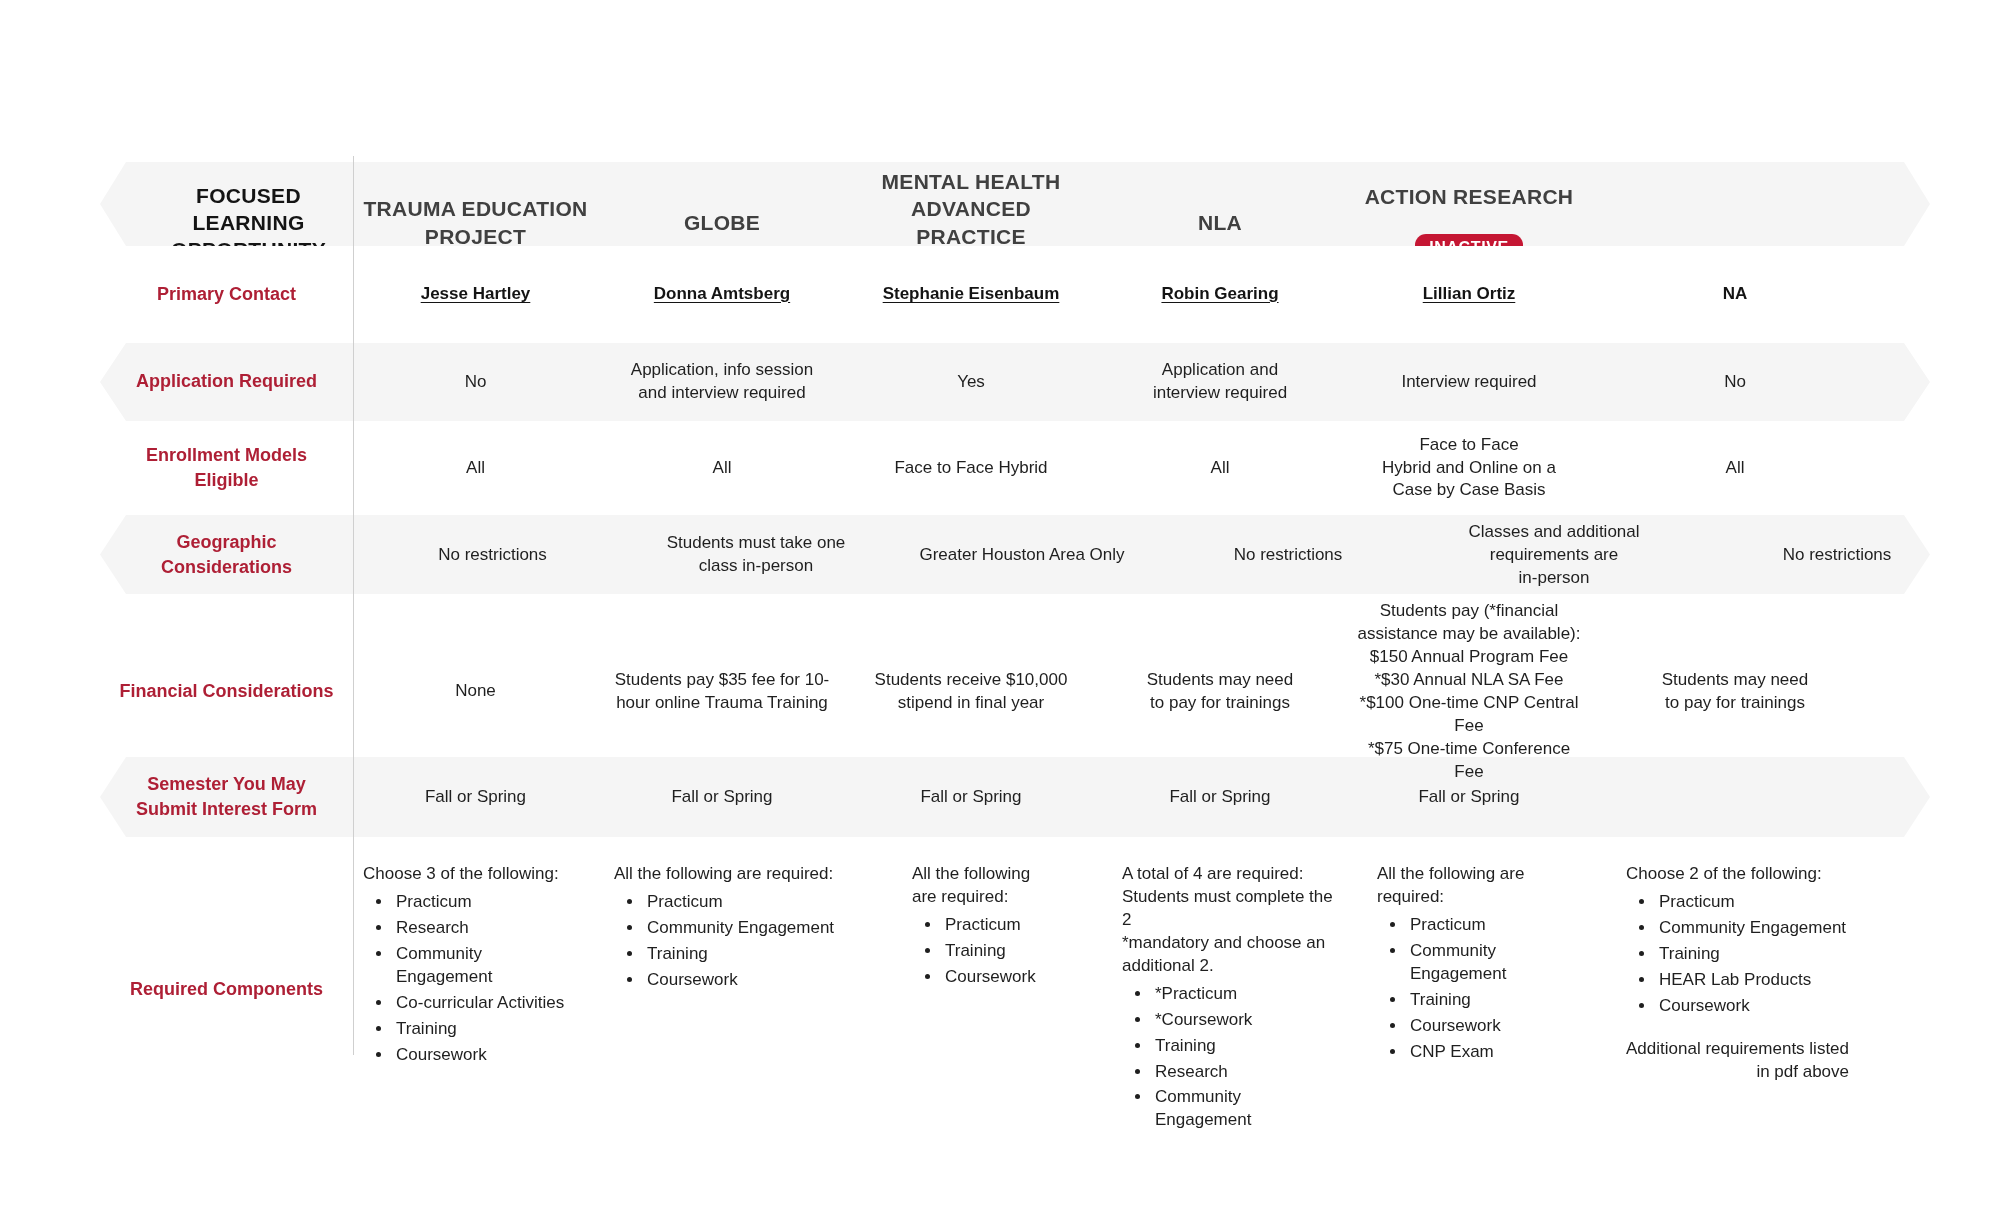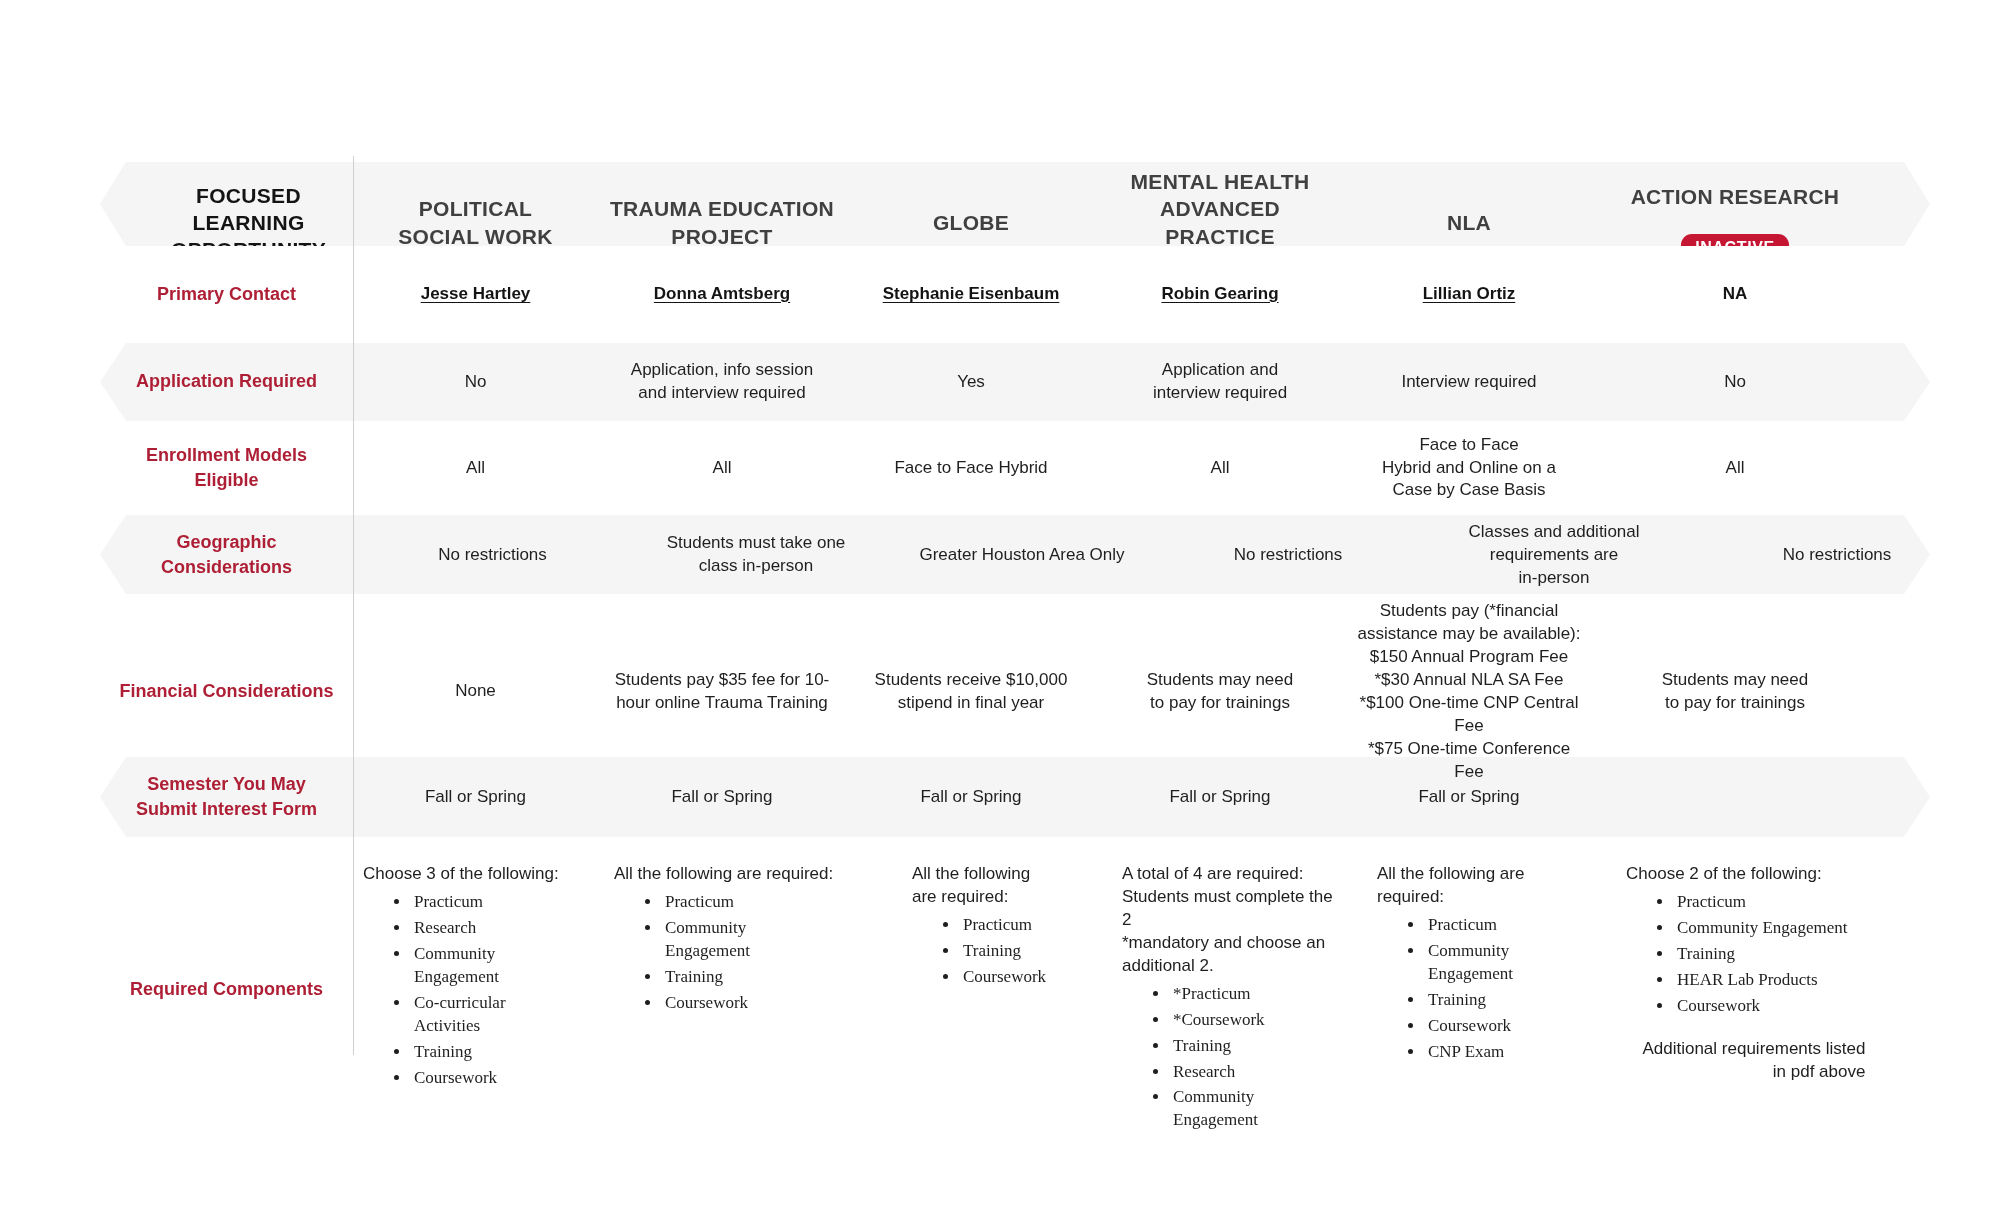--- a/index.html
+++ b/index.html
@@ -115,23 +115,22 @@
     padding-top: 26px;
   }
   .row.r7 .cell.comp .intro { white-space: pre-line; }
   .row.r7 .cell.comp ul {
     list-style: disc outside;
     padding-left: 30px;
     margin-top: 5px;
   }
   .row.r7 .cell.comp li {
     padding-left: 3px;
-    margin: 3px 18px;
+    margin: 3px 0;
     white-space: normal;
-    font-family: Liberation Serif, serif;
   }
   .row.r7 .cell.comp .footer { margin-top: 20px; white-space: pre-line; text-align: right; }
 
   
   .row.r7 .cell.comp:nth-child(2) { }
   .row.r7 .cell.comp:nth-child(2) .block { width: 216px; }
   .row.r7 .cell.comp:nth-child(3) { padding-left: 16px; }
   .row.r7 .cell.comp:nth-child(4) { padding-left: 66px; }
   .row.r7 .cell.comp:nth-child(5) { padding-left: 26px; }
   .row.r7 .cell.comp:nth-child(6) { padding-left: 33px; }
@@ -140,22 +139,20 @@
 </head>
 <body>
 
 <div class="canvas">
   <div class="table-wrap">
     <div class="vline"></div>
     <div id="grid">
         <div class="row r0 band">
           <div class="cell"><div class="corner-header">FOCUSED LEARNING
 OPPORTUNITY</div></div>
-          <div class="cell"><div class="col-header">POLITICAL
-SOCIAL WORK</div></div>
           <div class="cell"><div class="col-header">TRAUMA EDUCATION
 PROJECT</div></div>
           <div class="cell"><div class="col-header">GLOBE</div></div>
           <div class="cell"><div class="col-header">MENTAL HEALTH
 ADVANCED PRACTICE
 IN SOCIAL WORK</div></div>
           <div class="cell"><div class="col-header">NLA</div></div>
           <div class="cell"><div class="col-header">ACTION RESEARCH</div><span class="badge">INACTIVE</span></div>
           <div class="cell"></div>
         </div>

